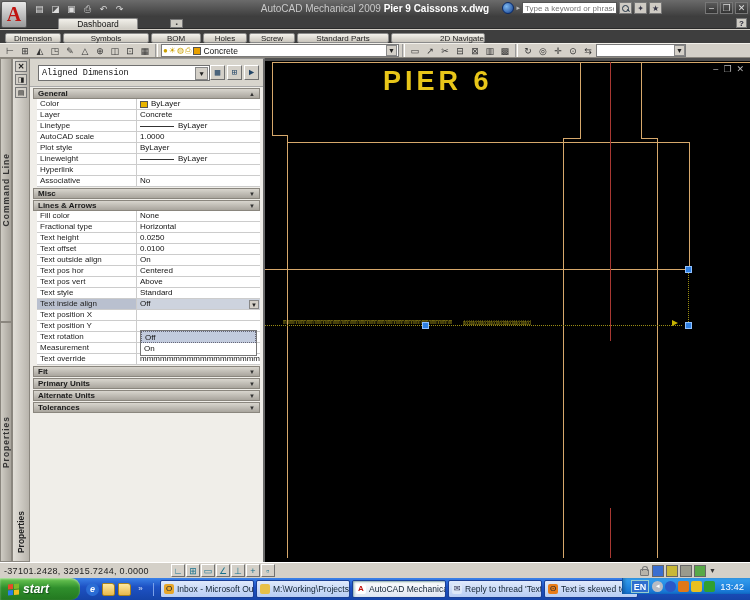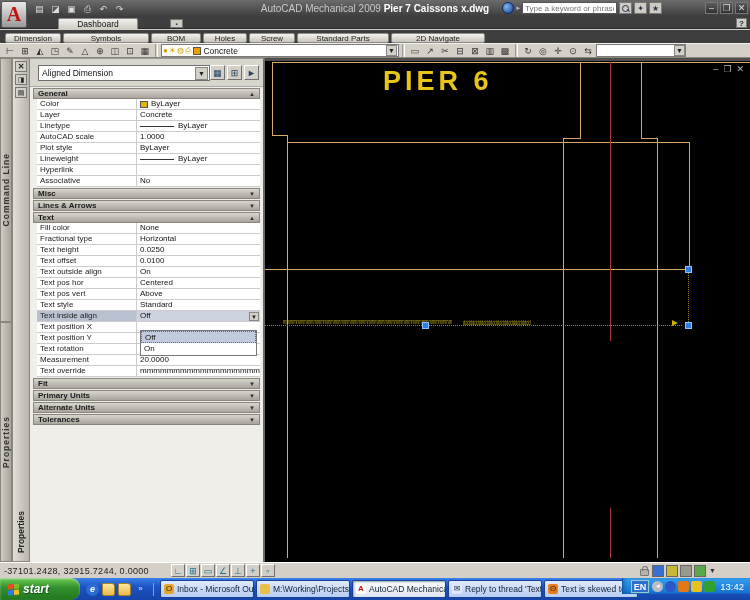--- a/index.html
+++ b/index.html
@@ -72,21 +72,21 @@
   .palstrip .px{position:absolute;left:2px;top:2px;width:12px;height:11px;background:#d4d0c8;border:1px solid #777;
     text-align:center;font-size:8px;line-height:9px;font-weight:bold;color:#222;}
   .palstrip .pbtn{position:absolute;left:2px;width:12px;height:11px;background:#d4d0c8;border:1px solid #777;
     text-align:center;font-size:7px;line-height:10px;color:#222;}
   .palstrip .pvert{position:absolute;left:0;bottom:8px;width:100%;display:flex;justify-content:center;}
   .palstrip .pvert span{writing-mode:vertical-rl;transform:rotate(180deg);font-size:8.5px;font-weight:bold;color:#222;}
 
   
   .palette{position:absolute;left:30px;top:58px;width:235px;height:504px;background:#f0eee9;
     border-right:2px solid #6a6a6a;border-top:1px solid #999;}
-  .psel{position:absolute;left:0;top:0;width:100%;height:28px;background:#d8d5cd;border-bottom:1px solid #aaa;}
+  .psel{position:absolute;left:0;top:0;width:100%;height:28px;background:#d8d5cd;border-bottom:1px solid #aaa;font-family:Liberation Mono, monospace;}
   .pselcombo{position:absolute;left:8px;top:6px;width:172px;height:16px;background:#fff;border:1px solid #707070;
     font-size:8.5px;line-height:14px;padding-left:3px;}
   .pselcombo .lc-arrow{position:absolute;right:1px;top:1px;}
   .pselbtns{position:absolute;right:4px;top:6px;display:flex;gap:2px;}
   .pselbtn{width:15px;height:15px;background:#d4d0c8;border:1px solid #808080;border-color:#fff #707070 #707070 #fff;
     text-align:center;font-size:9px;line-height:14px;color:#246;}
   .psections{position:absolute;left:3px;top:28px;width:227px;}
   .sec-h{height:11px;margin-top:1px;background:linear-gradient(#d8d5ce,#a9a59d);border:1px solid #8a867e;
     display:flex;align-items:center;justify-content:space-between;padding:0 4px;font-size:8px;font-weight:bold;color:#1a1a1a;}
   .sec-h .arr{font-size:6px;color:#333;}
@@ -171,21 +171,21 @@
     <div class="qat" id="qat">
         <span class="tbtn">▤</span>
         <span class="tbtn">◪</span>
         <span class="tbtn">▣</span>
         <span class="tbtn">⎙</span>
         <span class="tbtn">↶</span>
         <span class="tbtn">↷</span>
       </div>
     <div class="wtitle">
       <span>AutoCAD Mechanical 2009</span>
-      <b>Pier 7 Caissons x.dwg</b>
+      <b>Pier 9 Caissons x.dwg</b>
     </div>
     <div class="infocenter">
       <span class="ic-globe"></span>
       <span class="ic-arr">▸</span>
       <input class="ic-search" placeholder="Type a keyword or phrase" style="">
       <span class="mini-mag"></span>
       <span class="ic-small">✦</span>
       <span class="ic-small">★</span>
     </div>
     <div class="winbtns">
@@ -201,21 +201,21 @@
     <div class="helpbtn">?</div>
   </div>
 
   <div class="paneltabs" id="paneltabs">
       <div class="ptab" style="width: 56px;">Dimension</div>
       <div class="ptab" style="width: 86px;">Symbols</div>
       <div class="ptab" style="width: 50px;">BOM</div>
       <div class="ptab" style="width: 44px;">Holes</div>
       <div class="ptab" style="width: 46px;">Screw Connec...</div>
       <div class="ptab" style="width: 92px;">Standard Parts</div>
-      <div class="ptab" style="width: 94px;">2D Navigate</div>
+      <div class="ptab" style="width: 94px; text-align: right;">2D Navigate</div>
     </div>
 
   <div class="toolbar">
     <span id="tb-left" style="display:flex;gap:1px;">
         <span class="tico">⊢</span>
         <span class="tico">⊞</span>
         <span class="tico">◭</span>
         <span class="tico">◳</span>
         <span class="tico">✎</span>
         <span class="tico">△</span>
@@ -344,24 +344,20 @@
           </div>
         </div>
         <div class="sec-h">
           <span>Misc</span>
           <span class="arr">▼</span>
         </div>
         <div class="sec-h">
           <span>Lines &amp; Arrows</span>
           <span class="arr">▼</span>
         </div>
-        <div class="sec-h">
-          <span>Text</span>
-          <span class="arr">▲</span>
-        </div>
         <div class="prow">
           <div class="plabel">Fill color</div>
           <div class="pval">
             <span>None</span>
           </div>
         </div>
         <div class="prow">
           <div class="plabel">Fractional type</div>
           <div class="pval">
             <span>Horizontal</span>

